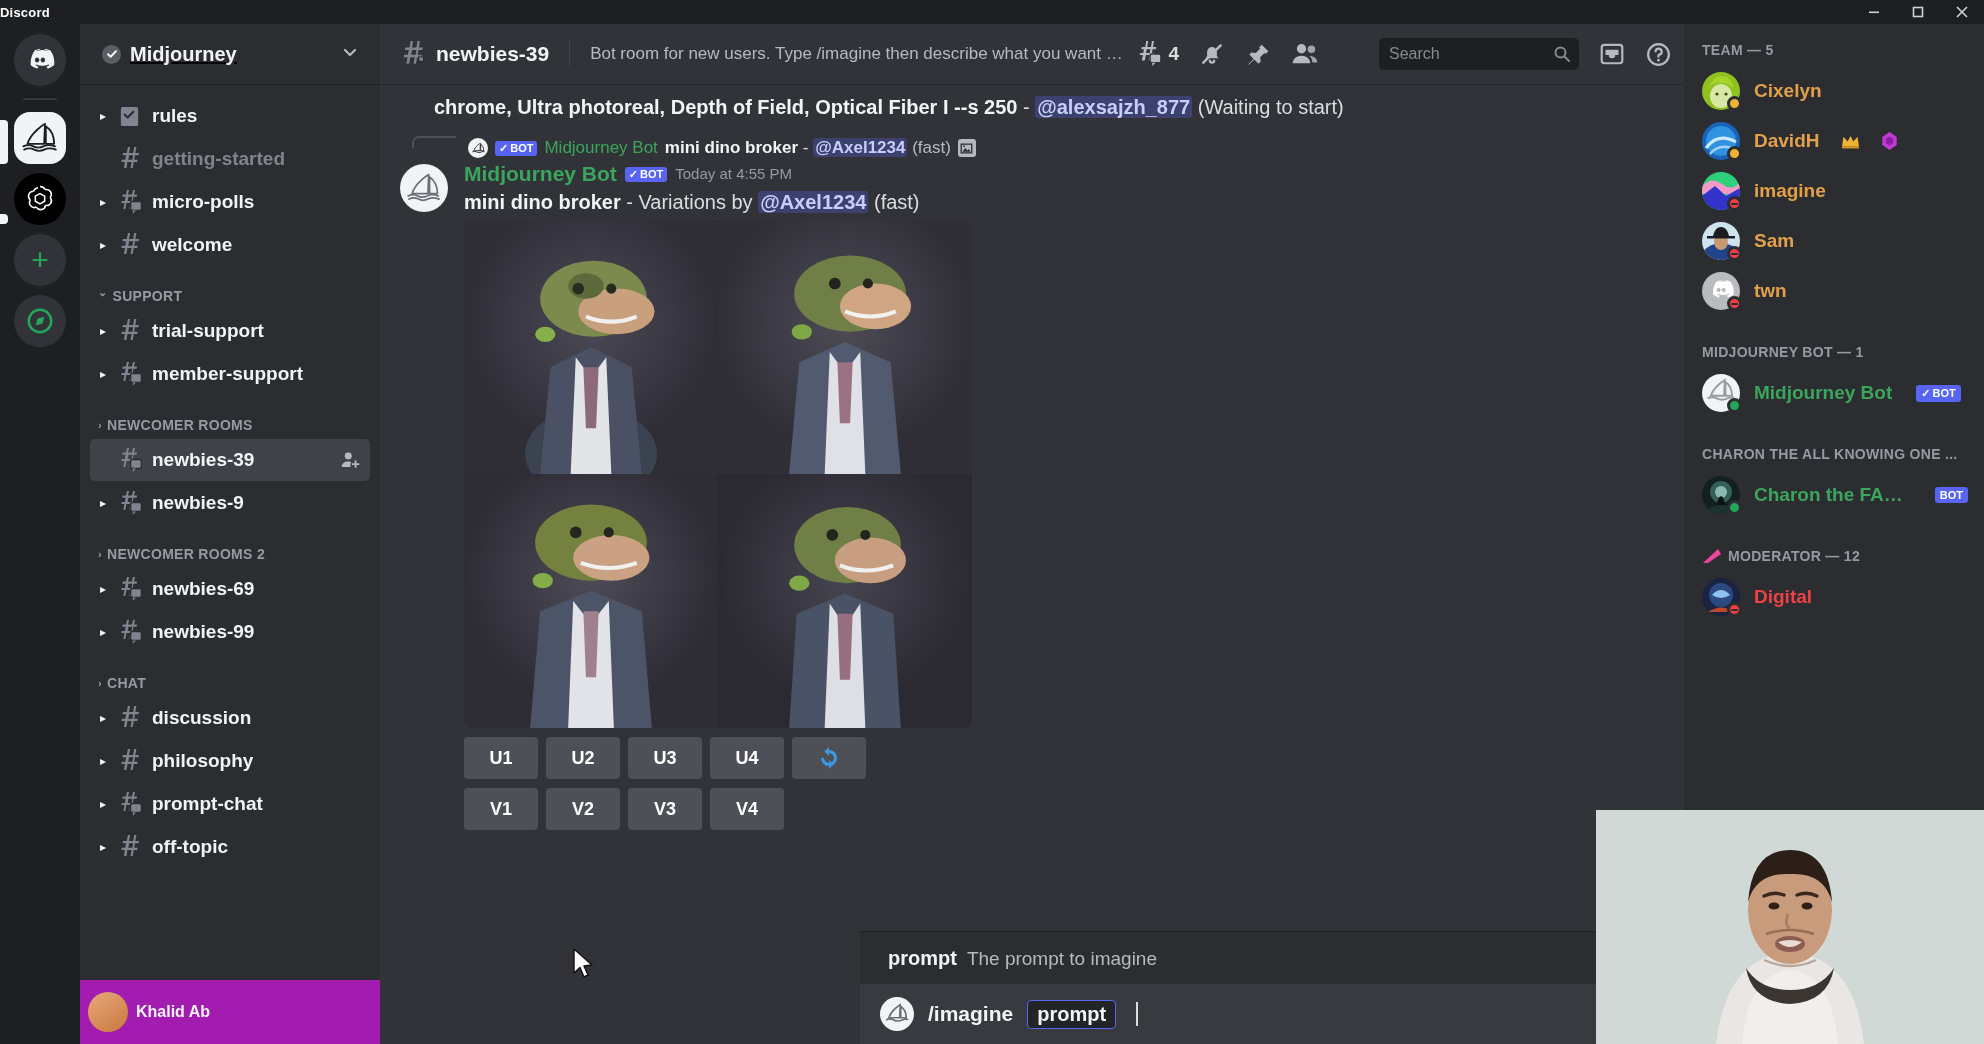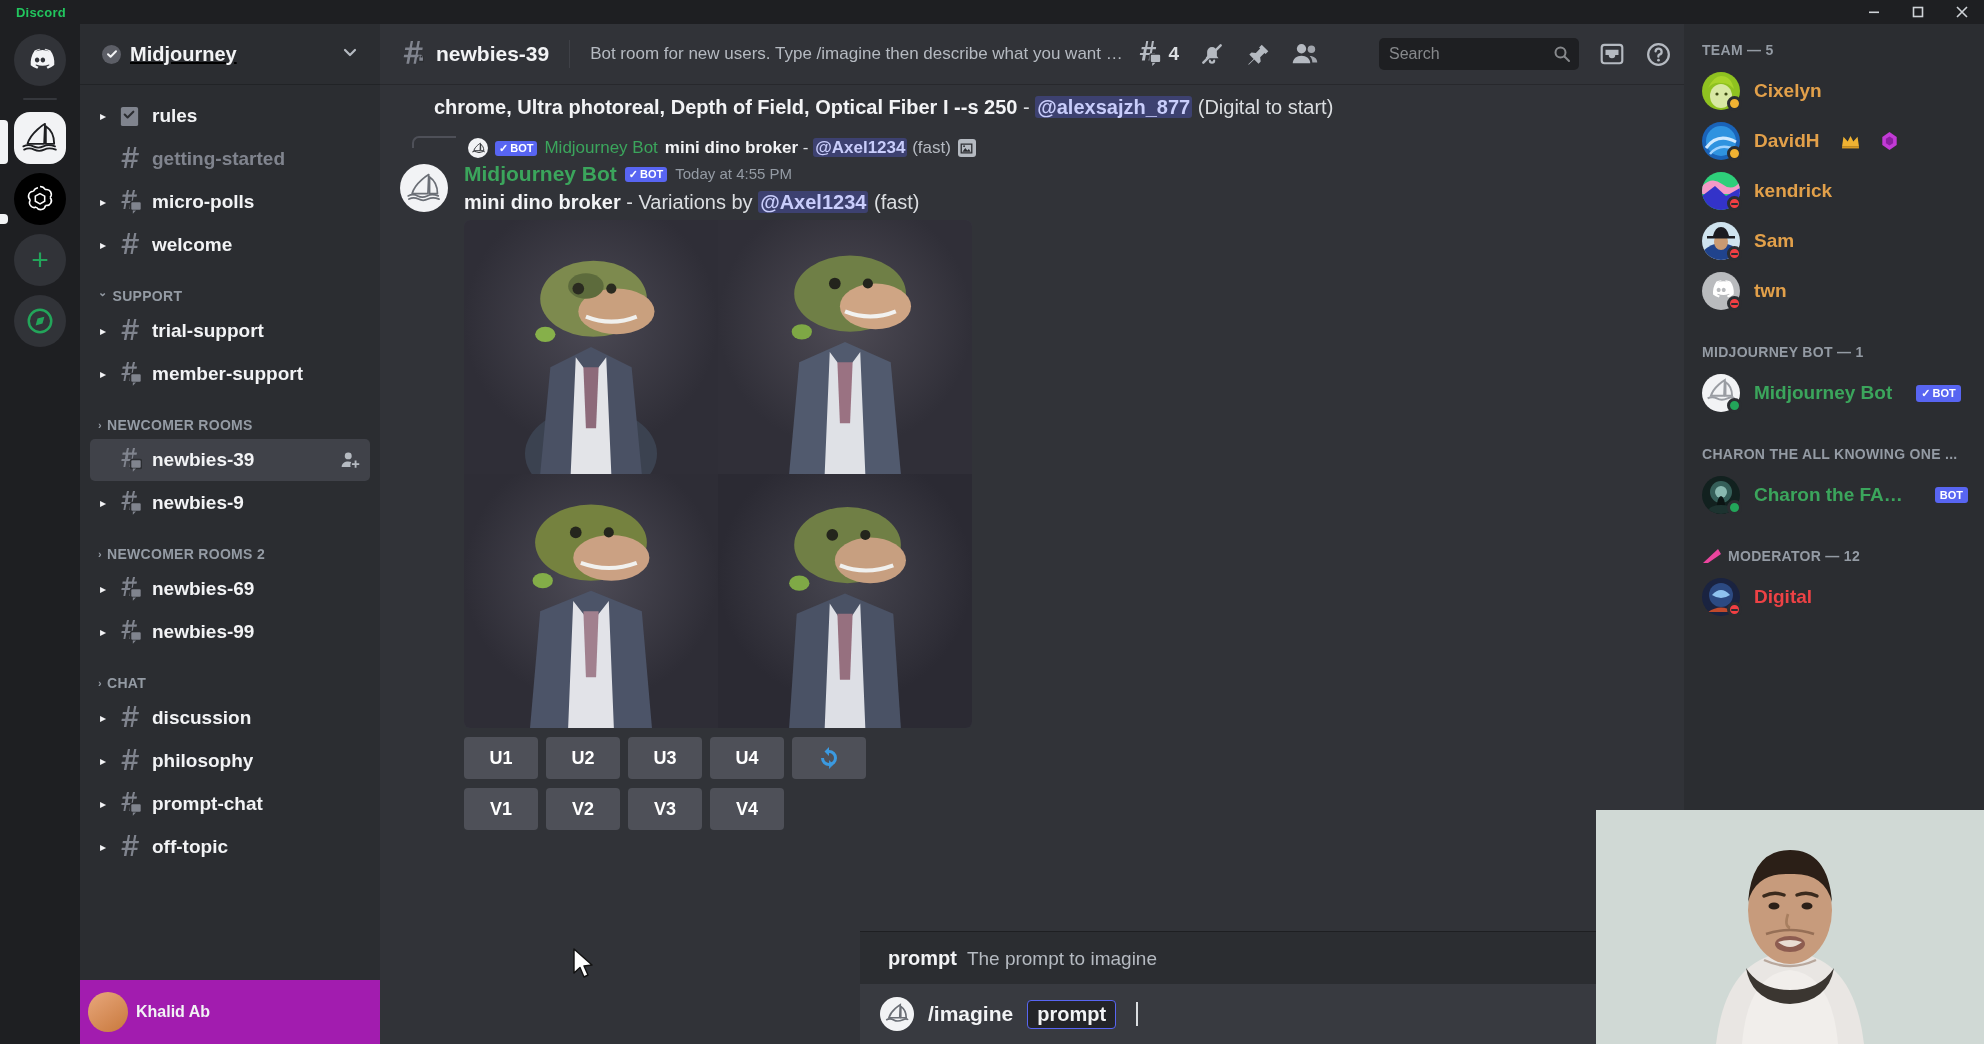--- a/index.html
+++ b/index.html
@@ -10,22 +10,22 @@
     overflow: hidden;
   }
   .app { position: relative; width: 1984px; height: 1044px; display: flex; flex-direction: column; }
 
   
   .titlebar {
     height: 24px; background: #1e1f22; flex: 0 0 24px;
     display: flex; align-items: center; position: relative;
   }
   .titlebar .app-name {
-    color: #22c55e; font-size: 13px; font-weight: bold;
-    padding-left: 16px; letter-spacing: .2px;
+    color: #ffffff; font-size: 13px; font-weight: bold;
+    padding-left: 0; letter-spacing: .2px;
   }
   .win-btns { position: absolute; right: 0; top: 0; height: 24px; display: flex; }
   .win-btn {
     width: 44px; height: 24px; display: flex; align-items: center; justify-content: center;
     color: #cfd3d8;
   }
   .win-btn:last-child { }
   .win-btn svg { display:block; }
 
   
@@ -581,21 +581,21 @@
               <circle cx="12" cy="17" r="1.2" fill="currentColor" stroke="none"></circle>
             </svg>
           </div>
         </div>
       </div>
 
       <div class="msgs">
         <div class="msg-body">
 
           <div class="tail">
-            <span>chrome, Ultra photoreal, Depth of Field, Optical Fiber I --s 250</span><span class="plain"> - </span><span class="mention">@alexsajzh_877</span><span class="plain"> (Digital to start)</span>
+            <span>chrome, Ultra photoreal, Depth of Field, Optical Fiber I --s 250</span><span class="plain"> - </span><span class="mention">@alexsajzh_877</span><span class="plain"> (Waiting to start)</span>
           </div>
 
           <div class="reply-row">
             <span class="reply-spine"></span>
             <span class="mini-ava">
               <svg width="15" height="13" viewBox="0 0 48 40">
                 <path d="M30 3 C30 3 13 13 9 27 L29 27 Z" fill="none" stroke="#2b2d31" stroke-width="3"></path>
                 <path d="M31 6 L31 27 L41 27 C41 18 37 10 31 6 Z" fill="none" stroke="#2b2d31" stroke-width="3"></path>
                 <path d="M4 31 Q11 27 18 31 T34 31 T44 31" fill="none" stroke="#2b2d31" stroke-width="3"></path>
               </svg>
@@ -823,21 +823,21 @@
           <div class="m-ava">
             <div class="inner">
               <svg width="38" height="38" viewBox="0 0 38 38">
                 <rect width="38" height="38" fill="#2ecf7a"></rect>
                 <path d="M0 14 q10 -10 20 -2 q10 8 18 -2 v12 H0z" fill="#f39ac7"></path>
                 <path d="M0 24 L13 14 L24 24 L38 16 V38 H0z" fill="#3333c9"></path>
               </svg>
             </div>
             <span class="status dnd"></span>
           </div>
-          <span class="m-name" style="color: rgb(226, 160, 74);">kendrick</span>
+          <span class="m-name" style="color: rgb(226, 160, 74);">imagine</span>
         </div>
         <div class="member">
           <div class="m-ava">
             <div class="inner">
               <svg width="38" height="38" viewBox="0 0 38 38">
                 <rect width="38" height="38" fill="#cfe3ef"></rect>
                 <path d="M0 30 q9 -9 19 -9 q10 0 19 9 v8 H0z" fill="#20438c"></path>
                 <ellipse cx="19" cy="20" rx="7" ry="8" fill="#c99a72"></ellipse>
                 <path d="M5 14 h28 v2.4 H5z" fill="#1c1c22"></path>
                 <path d="M11 14 q2 -9 8 -9 q6 0 8 9z" fill="#1c1c22"></path>

